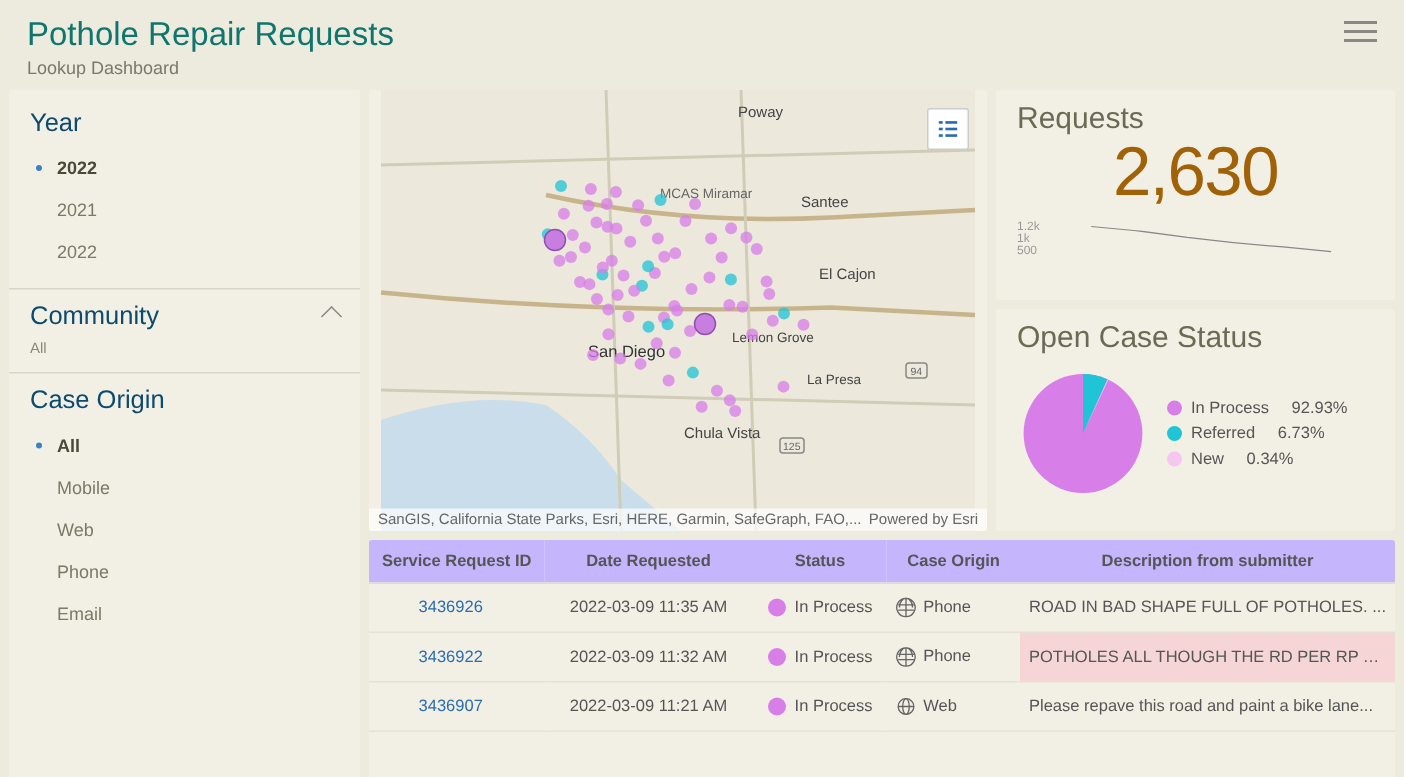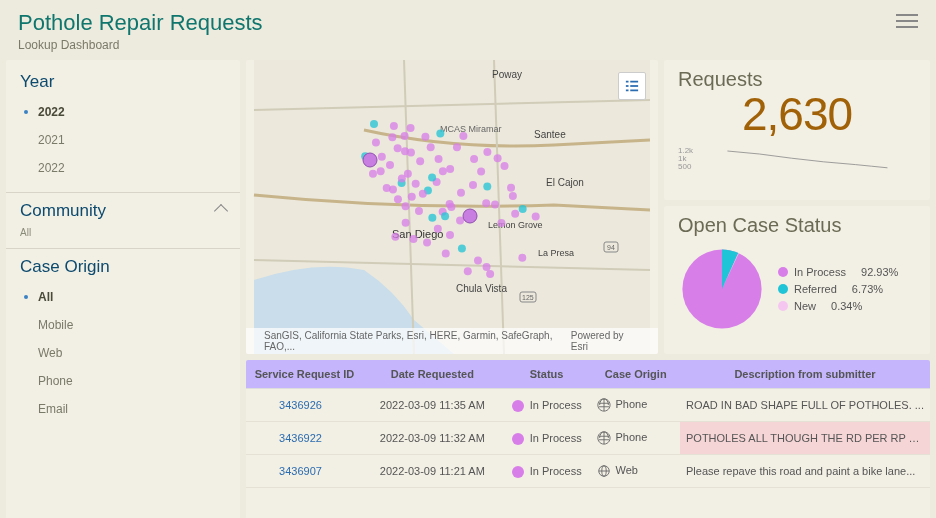--- a/index.html
+++ b/index.html
@@ -25,21 +25,21 @@
 .f-label{font-size:17px;color:#0c4a6e;margin-bottom:6px;display:flex;justify-content:space-between;align-items:center}
 .f-sub{font-size:10px;color:#8a8a78}
 .opt{font-size:12px;padding:7px 4px 7px 18px;cursor:pointer;color:#7a7a68;position:relative}
 .opt.sel{font-weight:600;color:#4a4a38}
 .opt.sel::before{content:"";position:absolute;left:4px;top:50%;width:4px;height:4px;background:#3b82c4;border-radius:50%;transform:translateY(-50%)}
 .divider{height:1px;background:#d8d5c8;margin:8px -14px}
 .chev{width:10px;height:10px;border-right:1.5px solid #888;border-bottom:1.5px solid #888;transform:rotate(-135deg)}
 .map-wrap svg.basemap{width:100%;height:100%}
 .legend-btn{position:absolute;top:12px;right:12px;width:28px;height:28px;background:#fff;border:1px solid #ccc;border-radius:2px;display:flex;align-items:center;justify-content:center;cursor:pointer}
 .legend-btn svg{width:14px;height:14px}
-.attrib{position:absolute;bottom:0;left:0;right:0;font-size:10px;color:#666;padding:2px 18px;background:rgba(255,255,255,.7);display:flex;justify-content:space-between}
+.attrib{position:absolute;bottom:0;left:0;right:0;font-size:10px;color:#666;padding:2px 6px;background:rgba(255,255,255,.7);display:flex;justify-content:space-between}
 .req-panel h3,.status-panel h3{font-size:20px;font-weight:300;color:#6b6b55}
 .big-num{font-size:46px;font-weight:300;color:#a16207;text-align:center;margin-top:-4px;letter-spacing:-1px}
 .spark{display:flex;align-items:center;gap:6px;margin-top:6px}
 .spark .ticks{font-size:8px;color:#999;line-height:1}
 .spark svg{flex:1;height:24px}
 .pie-row{display:flex;gap:12px;margin-top:8px;align-items:center}
 .pie{width:88px;height:88px}
 .leg{font-size:11px;color:#555}
 .leg div{margin:5px 0;display:flex;align-items:center;gap:6px}
 .leg .dot{width:10px;height:10px;border-radius:50%}

